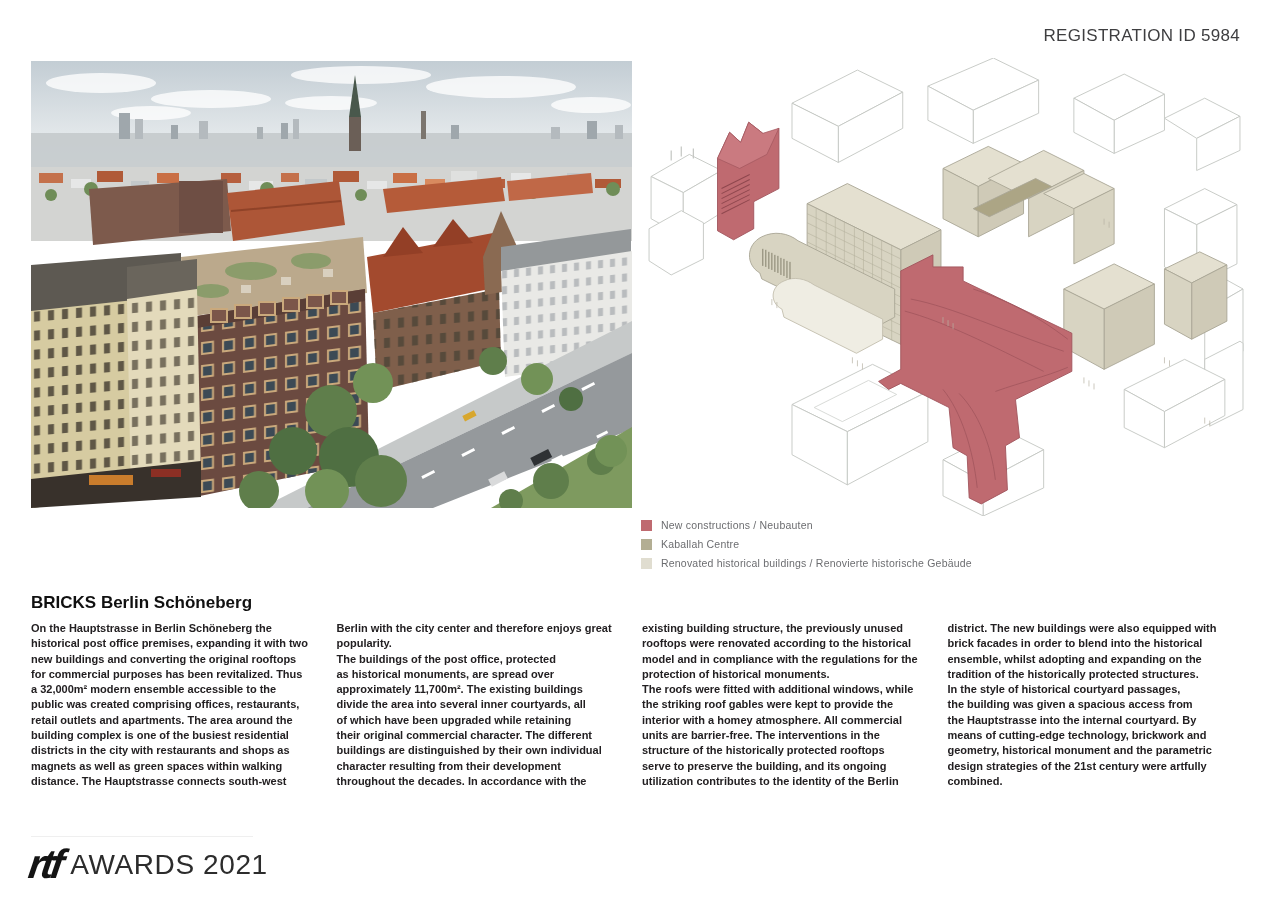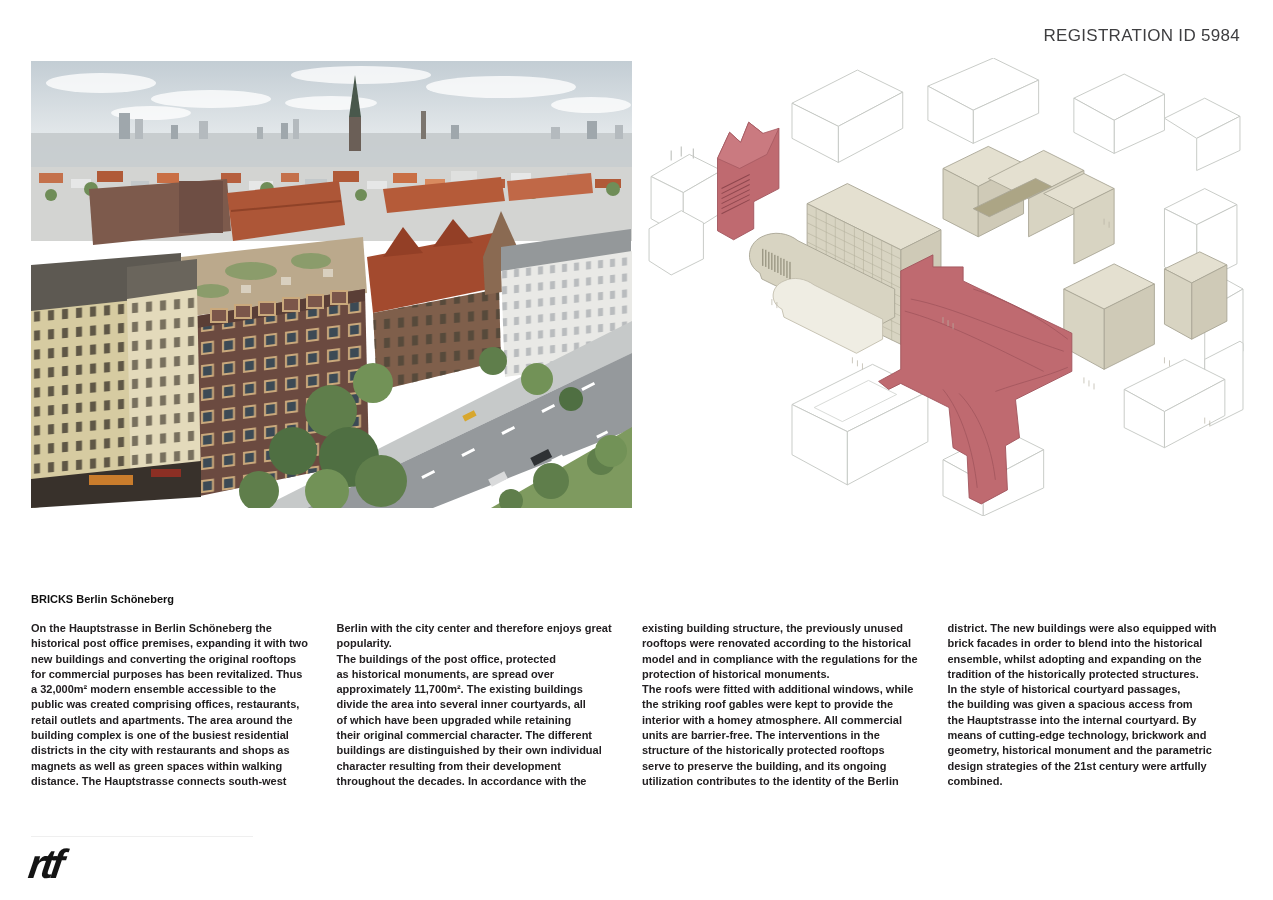--- a/index.html
+++ b/index.html
@@ -6,21 +6,21 @@
   .page{position:relative;width:1273px;height:900px;margin:0 auto;background:#ffffff;
         font-family:"Liberation Sans",sans-serif;overflow:hidden;}
   .reg-id{position:absolute;top:26px;right:33px;font-size:17px;color:#3e3e40;letter-spacing:.3px;}
   .photo-fig{position:absolute;left:31px;top:61px;width:601px;height:447px;}
   .diagram-fig{position:absolute;left:641px;top:58px;width:604px;height:458px;}
   .photo-fig svg,.diagram-fig svg{display:block;width:100%;height:100%;}
   .legend{position:absolute;left:641px;top:519px;display:flex;flex-direction:column;gap:7px;}
   .legend-row{display:flex;align-items:center;gap:9px;}
   .swatch{width:11px;height:11px;flex:0 0 11px;}
   .legend-label{font-size:10.5px;color:#6c6d70;letter-spacing:.2px;}
-  .article-title{position:absolute;left:31px;top:593px;font-size:11px;font-weight:bold;color:#101010;}
+  .article-title{position:absolute;left:31px;top:593px;font-size:17px;font-weight:bold;color:#101010;}
   .cols{position:absolute;left:31px;top:621px;width:1210px;display:flex;gap:12px;font-weight:bold;}
   .col{flex:1;font-size:11px;line-height:15.3px;color:#232022;white-space:pre-line;}
   .rule{position:absolute;left:31px;top:836px;width:222px;height:1px;background:#efefef;}
   .footer{position:absolute;left:29px;top:846px;display:flex;align-items:flex-end;gap:10px;}
   .rtf-logo{font-style:italic;font-weight:900;font-size:41px;line-height:.9;letter-spacing:-4px;
             color:#141414;transform:skewX(-8deg);}
   .awards{font-size:28px;color:#2c2c2c;letter-spacing:.6px;padding-bottom:2px;}
 </style>
 </head>
 <body>
@@ -355,20 +355,34 @@
         <line x1="560" y1="358" x2="560" y2="364"></line>
           <line x1="565" y1="361" x2="565" y2="367"></line>
         <line x1="130" y1="240" x2="130" y2="246"></line>
           <line x1="135" y1="243" x2="135" y2="249"></line>
         <line x1="460" y1="160" x2="460" y2="166"></line>
           <line x1="465" y1="163" x2="465" y2="169"></line>
       </g>
     </svg>
   </figure>
 
+  <div class="legend">
+    <div class="legend-row">
+      <span class="swatch" style="background-color: rgb(191, 106, 112);"></span>
+      <span class="legend-label">New constructions / Neubauten</span>
+    </div>
+    <div class="legend-row">
+      <span class="swatch" style="background-color: rgb(179, 174, 147);"></span>
+      <span class="legend-label">Kaballah Centre</span>
+    </div>
+    <div class="legend-row">
+      <span class="swatch" style="background-color: rgb(224, 221, 208);"></span>
+      <span class="legend-label">Renovated historical buildings / Renovierte historische Gebäude</span>
+    </div>
+  </div>
 
   <h1 class="article-title" style="margin:0">BRICKS Berlin Schöneberg</h1>
 
   <div class="cols">
     <div class="col">On the Hauptstrasse in Berlin Schöneberg the
 historical post office premises, expanding it with two
 new buildings and converting the original rooftops
 for commercial purposes has been revitalized. Thus
 a 32,000m² modern ensemble accessible to the
 public was created comprising offices, restaurants,
@@ -408,15 +422,16 @@
 the Hauptstrasse into the internal courtyard. By
 means of cutting-edge technology, brickwork and
 geometry, historical monument and the parametric
 design strategies of the 21st century were artfully
 combined.</div>
   </div>
 
   <div class="rule"></div>
   <div class="footer">
     <span class="rtf-logo">rtf</span>
+    <span class="awards">AWARDS 2021</span>
   </div>
 
 </div>
 
 </body></html>

